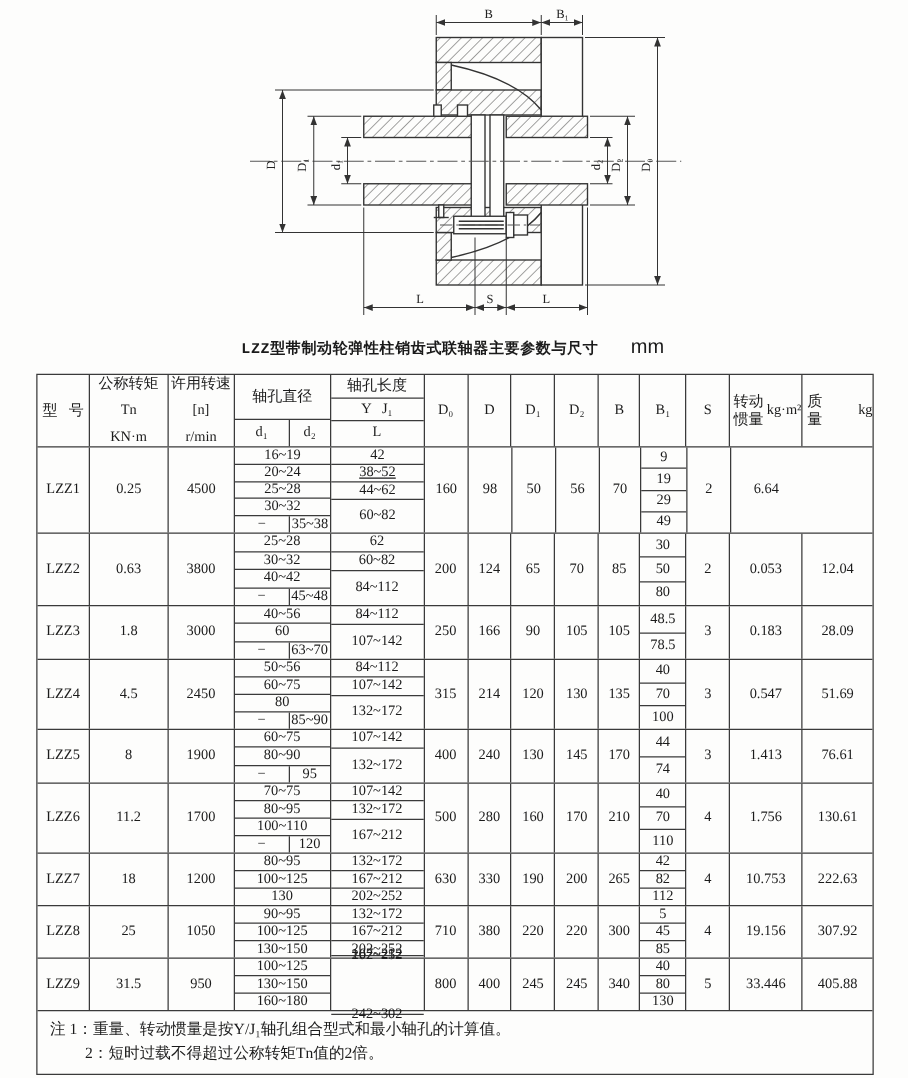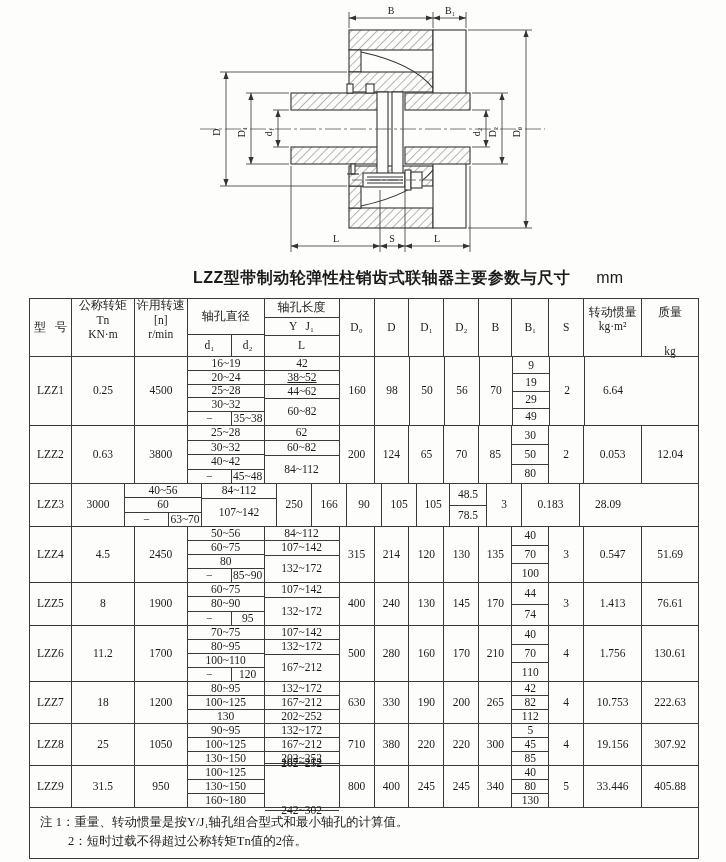--- a/index.html
+++ b/index.html
@@ -3,46 +3,46 @@
 <meta charset="utf-8">
 <style>
   :root{ --ln:#3a3a3a; --tx:#1b1b1b; }
   html,body{margin:0;padding:0;}
   body{width:726px;height:862px;background:#fdfdfc;color:var(--tx);
        font-family:"Liberation Serif","DejaVu Serif",serif;}
   .page{position:relative;width:726px;height:862px;overflow:hidden;}
 
   
   .titlebar{display:flex;align-items:baseline;gap:26px;margin:2px 0 0 193px;height:24px;}
-  .title{font-family:Liberation Sans, sans-serif;font-weight:700;
-         font-size:16px;letter-spacing:.5px;}
+  .title{font-family:Liberation Mono, monospace;font-weight:700;
+         font-size:12px;letter-spacing:.5px;}
   .unit{font-size:16px;font-family:"Liberation Sans",sans-serif;}
 
   
   .tbl{width:668px;margin:6px 0 0 29px;border:1.5px solid var(--ln);box-sizing:content-box;
        font-size:11.5px;line-height:1.15;}
   .thead{display:flex;height:57px;}
   .row{display:flex;border-top:1px solid var(--ln);}
   .cell{display:flex;align-items:center;justify-content:center;border-right:1px solid var(--ln);
         box-sizing:border-box;text-align:center;}
   .cell:last-child{border-right:none;gap:25px;}
   .c-model{width:42px}.c-tq{width:63px}.c-sp{width:53px}.c-bore{width:77px}.c-len{width:75px}
   .c-d0{width:35px}.c-d{width:35px}.c-dd1{width:35px}.c-dd2{width:35px}.c-b{width:33px}
   .c-b1{width:37px}.c-s{width:35px}.c-in{width:58px}.c-mass{width:56px}
   .cjk{font-size:12px;}
   .pre{white-space:pre;}
-  .hcol3{flex-direction:column;justify-content:flex-start;gap:1px;}
+  .hcol3{flex-direction:column;justify-content:space-between;gap:1px;}
   .hsplit{flex-direction:column;align-items:stretch;padding:0;}
   .hb-top{height:35px;display:flex;align-items:center;justify-content:center;}
   .hb-bot{border-top:1px solid var(--ln);flex:1;display:flex;align-items:stretch;}
   .hb-bot .p1{width:43px;border-right:1px solid var(--ln);display:flex;align-items:center;justify-content:center;}
   .hb-bot .p2{flex:1;display:flex;align-items:center;justify-content:center;}
   .hl{display:flex;align-items:center;justify-content:center;text-align:right;}
   .hl.a{height:18px}.hl.b{height:17px;border-top:1px solid var(--ln)}.hl.c{flex:1;border-top:1px solid var(--ln)}
-  .hpair{flex-direction:column;justify-content:flex-start;padding:7px 0;}
+  .hpair{flex-direction:row;justify-content:flex-start;padding:7px 0;}
   
   .stack{flex-direction:column;align-items:stretch;padding:0;}
   .stack>.sub{flex:1 1 0;display:flex;align-items:center;justify-content:center;border-top:1px solid var(--ln);min-height:0;}
   .stack>.sub:first-child{border-top:none;text-align:center;}
   .splitrow{flex:1;display:flex;align-items:stretch;}
   .splitrow .p1{width:43px;border-right:1px solid var(--ln);display:flex;align-items:center;justify-content:center;}
   .splitrow .p2{flex:1;display:flex;align-items:center;justify-content:center;}
   
   .notes{border-top:1px solid var(--ln);padding:5px 8px 6px 10px;font-size:12.5px;line-height:1.55;}
   .note2{margin-left:28px;}
@@ -271,20 +271,21 @@
             <div class="sub">30</div>
             <div class="sub">50</div>
             <div class="sub">80</div>
           </div>
           <div class="cell c-s">2</div>
           <div class="cell c-in">0.053</div>
           <div class="cell c-mass">12.04</div>
         </div>
         <div class="row" style="height: 42px;">
           <div class="cell c-model">LZZ3</div>
+          <div class="cell c-tq">1.8</div>
           <div class="cell c-sp">3000</div>
           <div class="cell c-bore stack">
             <div class="sub">40~56</div>
             <div class="sub">60</div>
             <div class="sub">
               <div class="splitrow">
                 <div class="p1">−</div>
                 <div class="p2">63~70</div>
               </div>
             </div>

